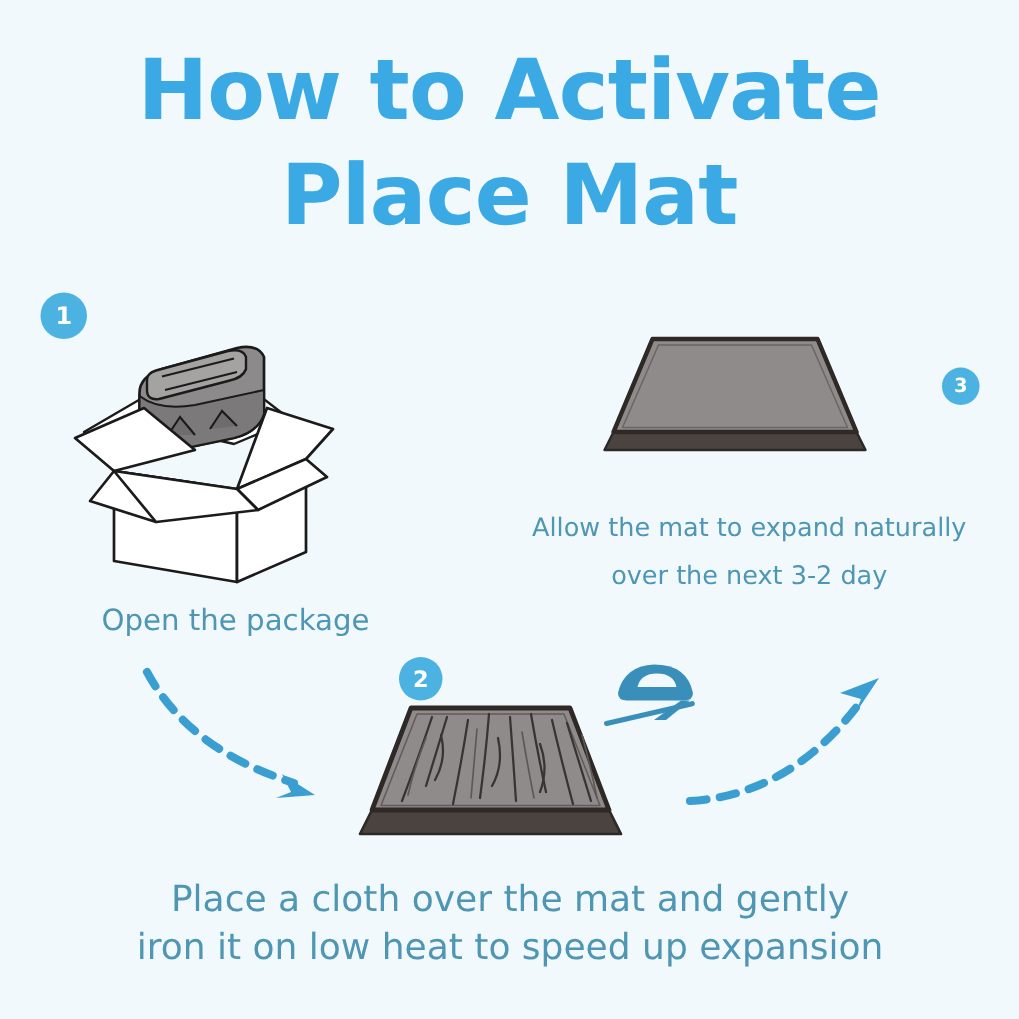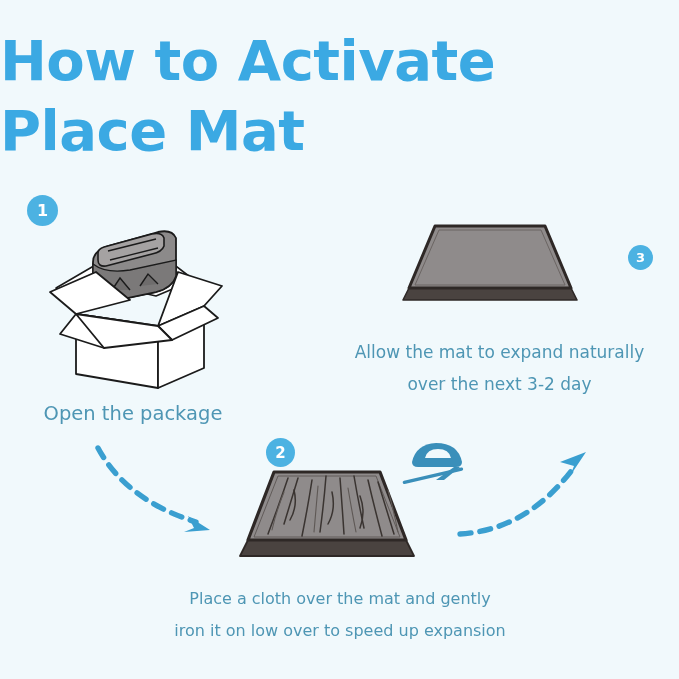--- a/index.html
+++ b/index.html
@@ -20,20 +20,21 @@
     height: 679px;
     background: #f1f9fc;
   }
 
   
   .title-block {
     position: absolute;
     top: 26px;
     left: 0;
     width: 679px;
+    text-align: center;
   }
   .title-line {
     display: block;
     color: #3ba9e3;
     font-family: "DejaVu Sans", sans-serif;
     font-weight: bold;
     font-size: 56px;
     line-height: 70px;
     letter-spacing: -0.5px;
   }
@@ -81,31 +82,32 @@
     font-size: 17px;
     line-height: 32px;
     text-align: center;
     white-space: nowrap;
   }
   .caption-1 {
     left: 0px;
     top: 398px;
     width: 266px;
     font-size: 19.5px;
+    padding-left: 24px;
   }
   .caption-3 {
     left: 320px;
     top: 336px;
     width: 359px;
   }
   .caption-2 {
     left: 60px;
     top: 583px;
     width: 560px;
-    font-size: 16px;
+    font-size: 24px;
   }
   .cap-line { display: block; }
 
   
   .art {
     position: absolute;
   }
   .art-box    { left: 46px;  top: 222px; }
   .art-mat3   { left: 395px; top: 218px; }
   .art-mat2   { left: 228px; top: 462px; }
@@ -228,16 +230,16 @@
 
   <div class="art art-arrow-right">
     <svg width="140" height="100" viewBox="0 0 140 100">
       <path d="M4,90 Q70,86 116,26" fill="none" stroke="#3a9fd0" stroke-width="5.4" stroke-linecap="round" stroke-dasharray="11 9"></path>
       <polygon points="130,8 104,18 118,22 114,32" fill="#3a9fd0"></polygon>
     </svg>
   </div>
 
   <div class="caption caption-2">
     <span class="cap-line">Place a cloth over the mat and gently</span>
-    <span class="cap-line">iron it on low over to speed up expansion</span>
+    <span class="cap-line">iron it on low heat to speed up expansion</span>
   </div>
 
 </div>
 
 </body></html>

